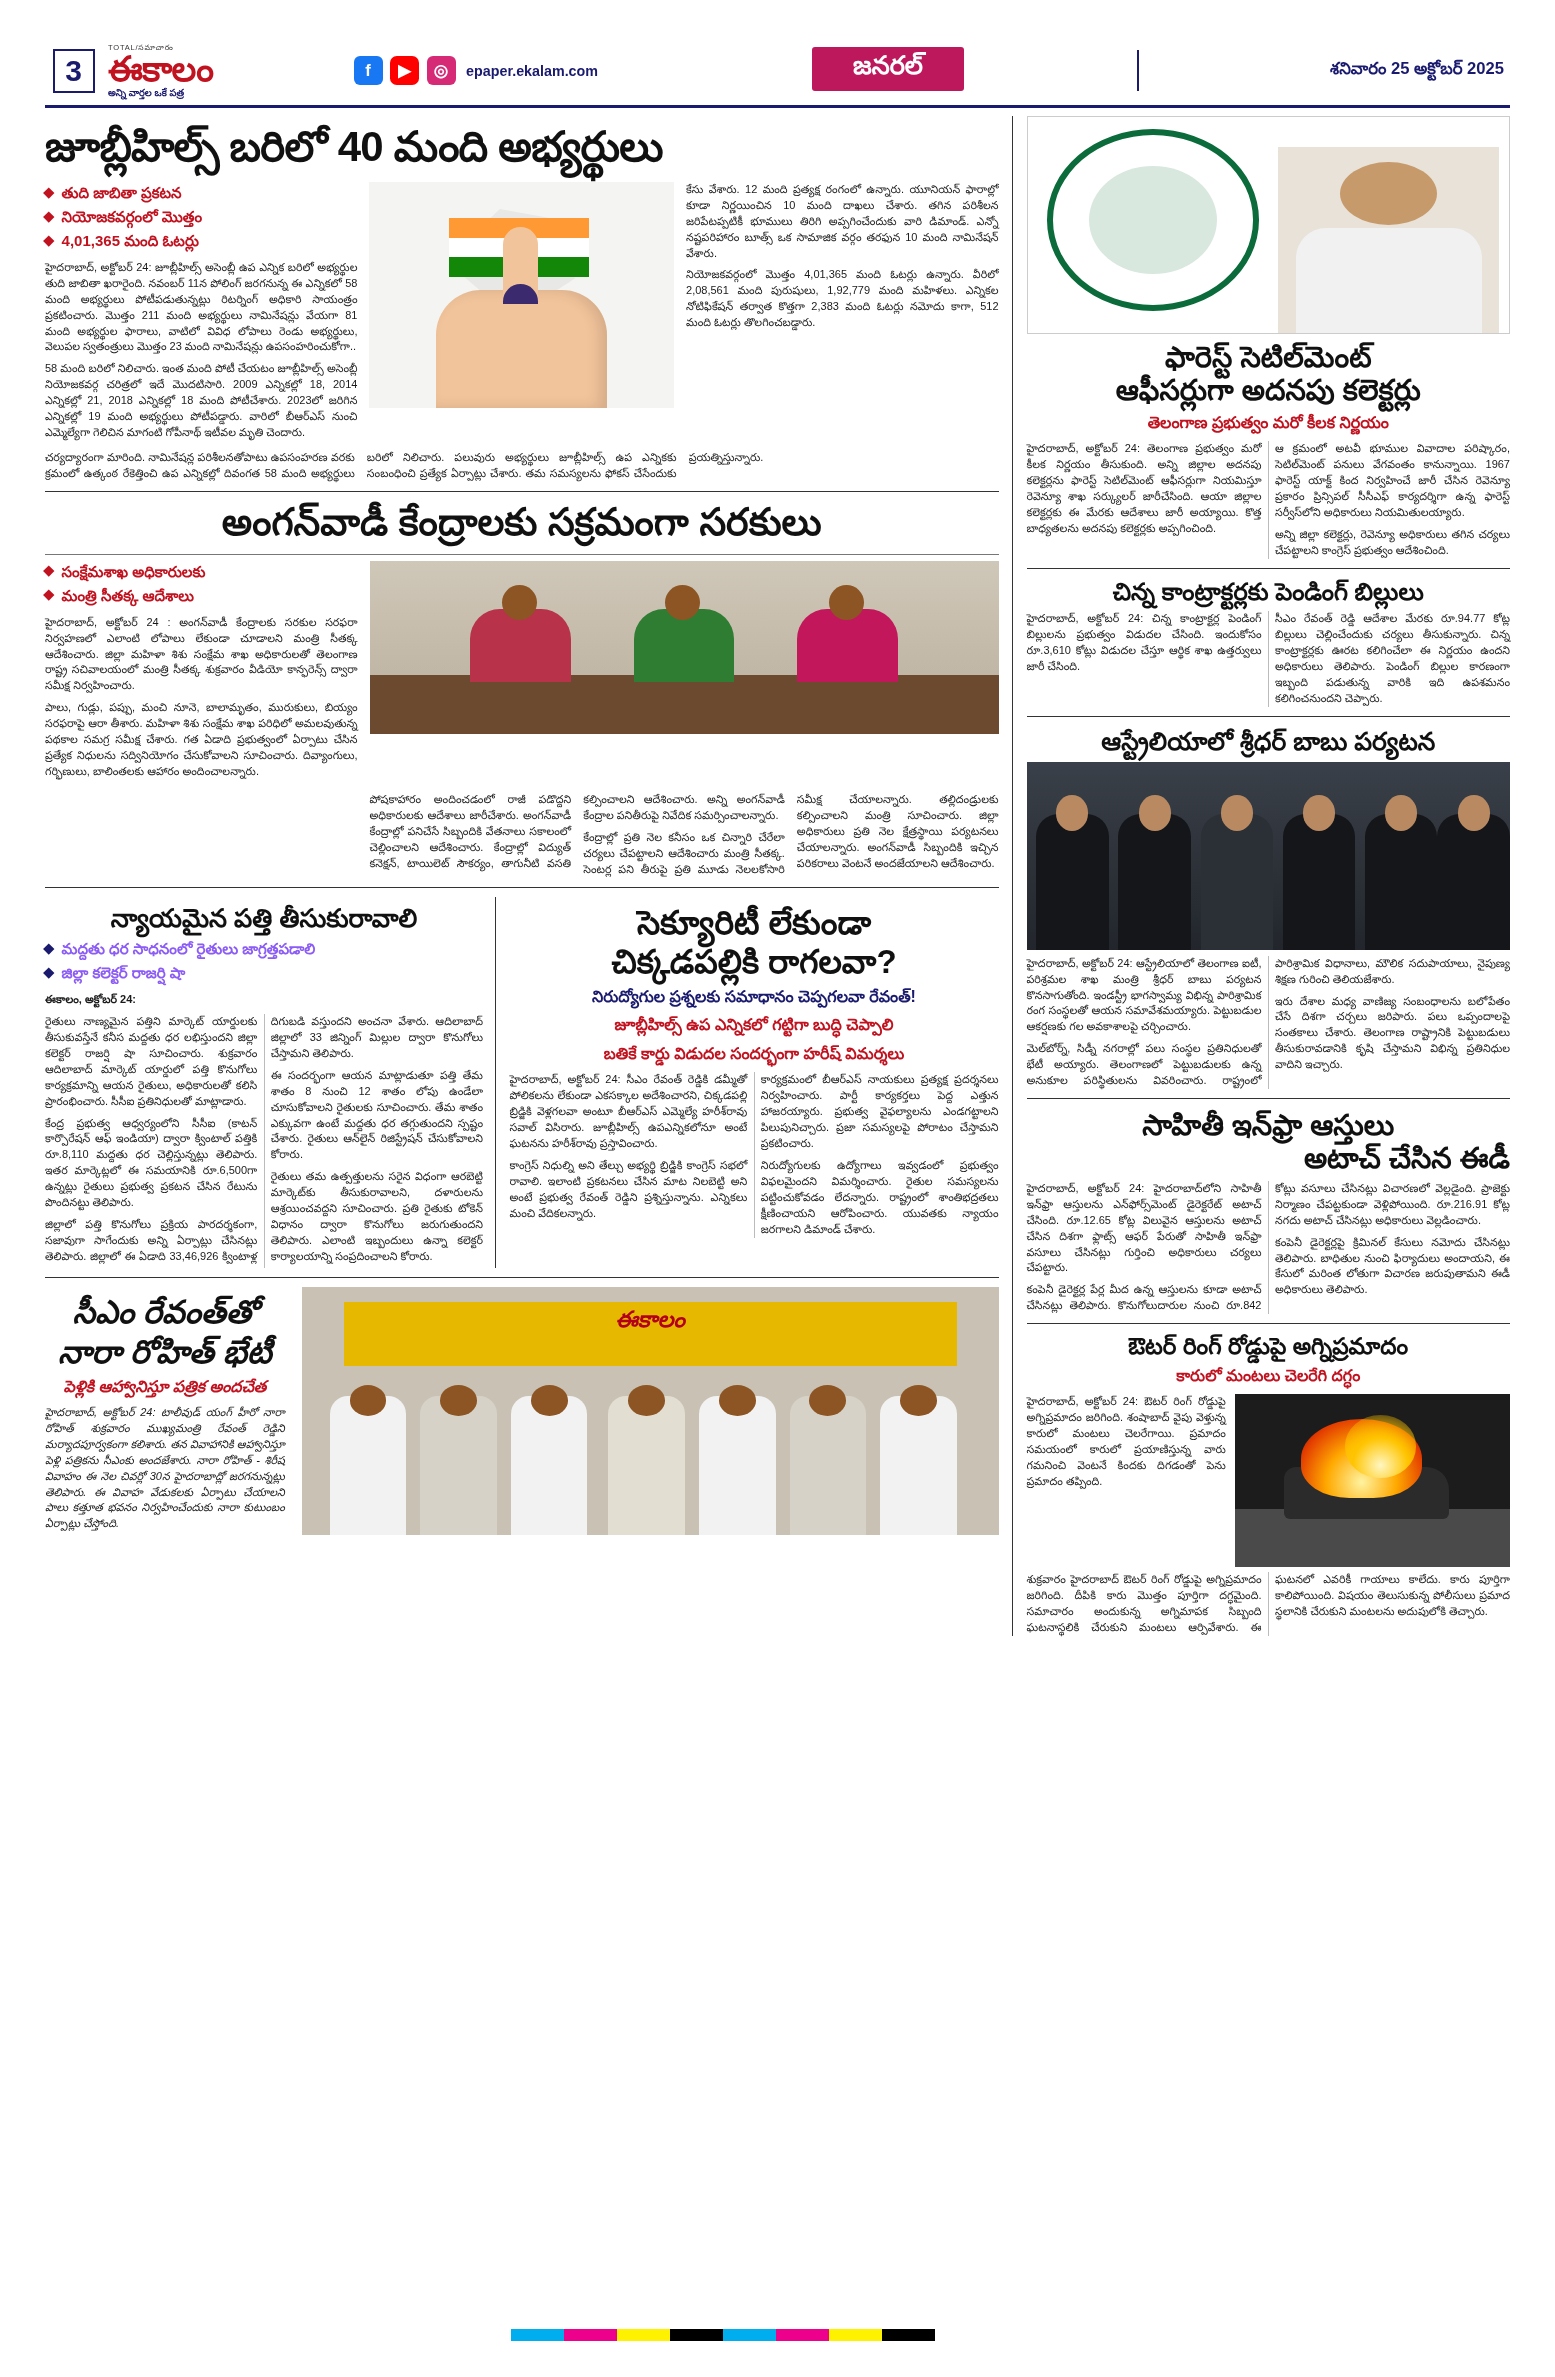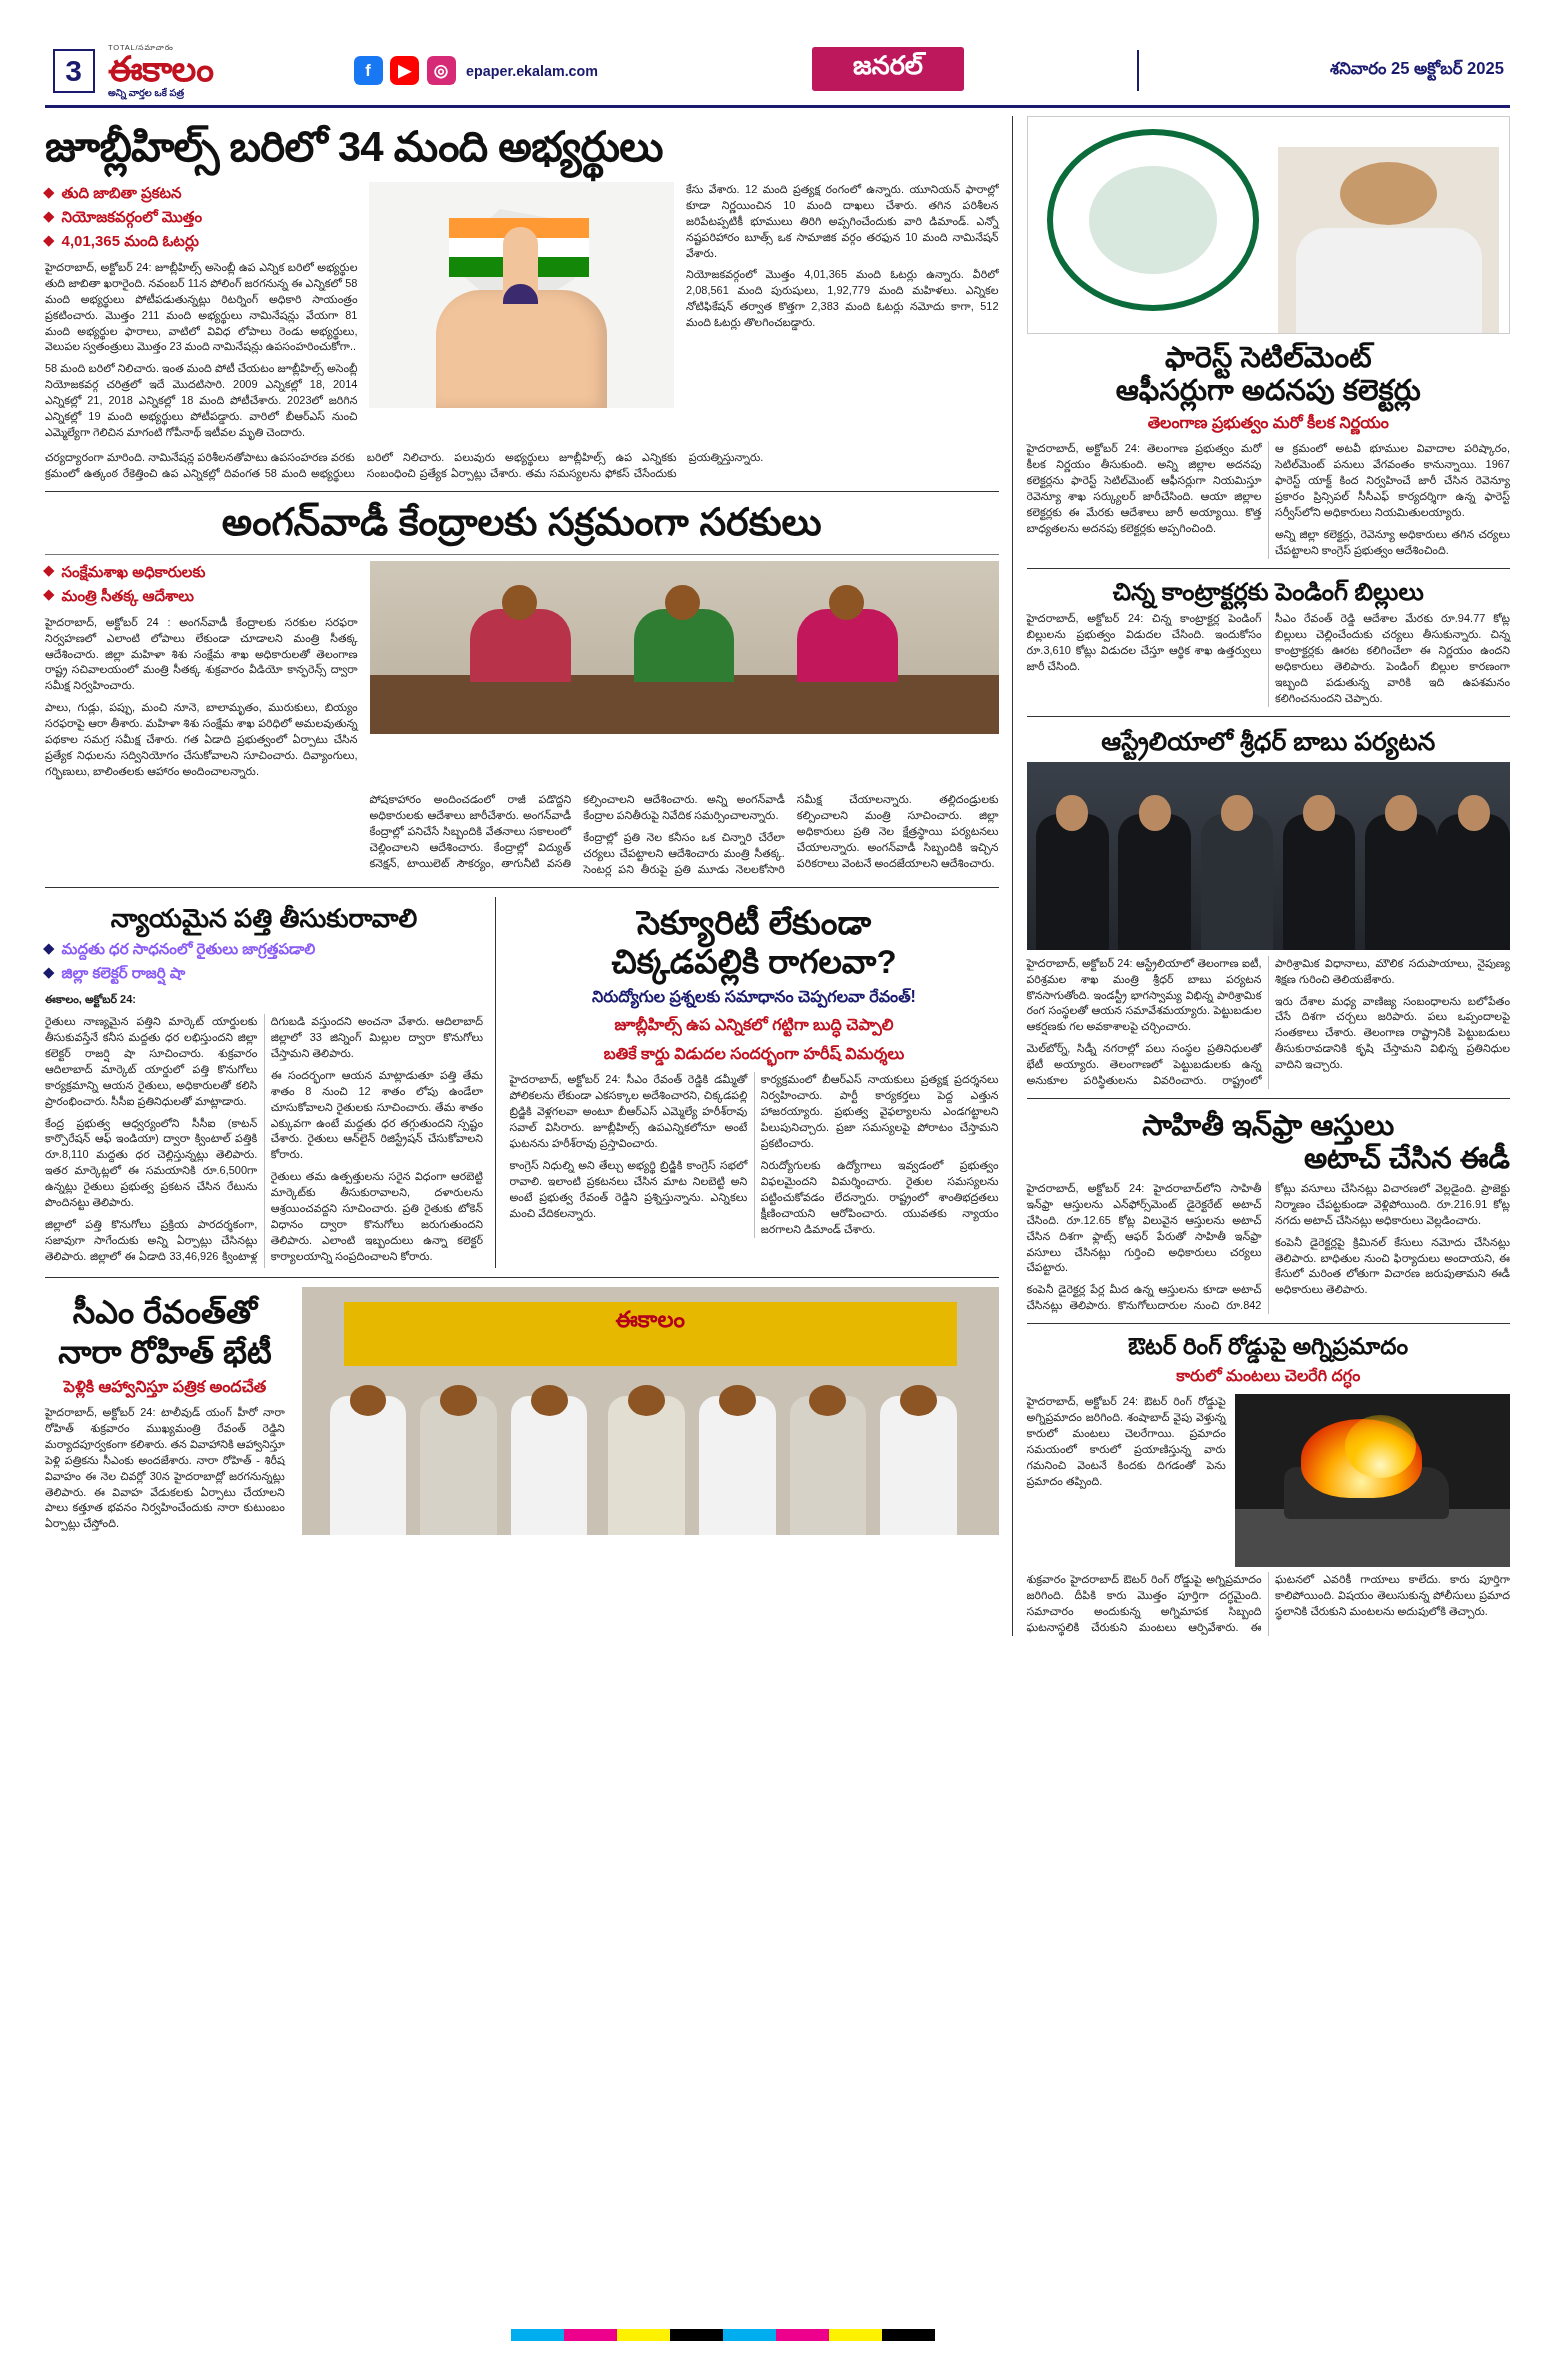--- a/index.html
+++ b/index.html
@@ -254,21 +254,21 @@
     <div class="epaper-url">epaper.ekalam.com</div>
     <div class="section-tag">జనరల్</div>
     <div class="masthead-sep"></div>
     <div class="date-line">శనివారం  25 అక్టోబర్ 2025</div>
   </div>
 
   <div class="body-wrap">
 
     <div class="left-col">
 
-      <h1 class="headline">జూబ్లీహిల్స్ బరిలో 34 మంది అభ్యర్థులు</h1>
+      <h1 class="headline">జూబ్లీహిల్స్ బరిలో 40 మంది అభ్యర్థులు</h1>
 
       <div style="display:flex; gap:12px;">
         <div style="width:316px;">
           <ul class="bullets">
             <li>తుది జాబితా ప్రకటన</li>
             <li>నియోజకవర్గంలో మొత్తం</li>
             <li>4,01,365 మంది ఓటర్లు</li>
           </ul>
           <p class="body">హైదరాబాద్, అక్టోబర్ 24: జూబ్లీహిల్స్ అసెంబ్లీ ఉప ఎన్నిక బరిలో అభ్యర్థుల తుది జాబితా ఖరారైంది. నవంబర్ 11న పోలింగ్ జరగనున్న ఈ ఎన్నికలో 58 మంది అభ్యర్థులు పోటీపడుతున్నట్లు రిటర్నింగ్ అధికారి సాయంత్రం ప్రకటించారు. మొత్తం 211 మంది అభ్యర్థులు నామినేషన్లు వేయగా 81 మంది అభ్యర్థుల ఫారాలు, వాటిలో వివిధ లోపాలు రెండు అభ్యర్థులు, వెలుపల స్వతంత్రులు మొత్తం 23 మంది నామినేషన్లు ఉపసంహరించుకోగా..</p>
           <p class="body">58 మంది బరిలో నిలిచారు. ఇంత మంది పోటీ చేయటం జూబ్లీహిల్స్ అసెంబ్లీ నియోజకవర్గ చరిత్రలో ఇదే మొదటిసారి. 2009 ఎన్నికల్లో 18, 2014 ఎన్నికల్లో 21, 2018 ఎన్నికల్లో 18 మంది పోటీచేశారు. 2023లో జరిగిన ఎన్నికల్లో 19 మంది అభ్యర్థులు పోటీపడ్డారు. వారిలో బీఆర్ఎస్ నుంచి ఎమ్మెల్యేగా గెలిచిన మాగంటి గోపీనాథ్ ఇటీవల మృతి చెందారు.</p>
@@ -356,21 +356,21 @@
             <p class="body">హైదరాబాద్, అక్టోబర్ 24: సీఎం రేవంత్ రెడ్డికి డమ్మీతో పోలికలను లేకుండా ఎకసక్కాల అదేశించారని, చిక్కడపల్లి బ్రిడ్జికి వెళ్లగలవా అంటూ బీఆర్ఎస్ ఎమ్మెల్యే హరీశ్‌రావు సవాల్ విసిరారు. జూబ్లీహిల్స్ ఉపఎన్నికలోనూ అంటే ఘటనను హరీశ్‌రావు ప్రస్తావించారు.</p>
             <p class="body">కాంగ్రెస్ నిధుల్ని అని తేల్చు అభ్యర్థి బ్రిడ్జికి కాంగ్రెస్ సభలో రావాలి. ఇలాంటి ప్రకటనలు చేసిన మాట నిలబెట్టి అని అంటే ప్రభుత్వ రేవంత్ రెడ్డిని ప్రశ్నిస్తున్నాను. ఎన్నికలు మంచి వేదికలన్నారు.</p>
             <p class="body">కార్యక్రమంలో బీఆర్ఎస్ నాయకులు ప్రత్యక్ష ప్రదర్శనలు నిర్వహించారు. పార్టీ కార్యకర్తలు పెద్ద ఎత్తున హాజరయ్యారు. ప్రభుత్వ వైఫల్యాలను ఎండగట్టాలని పిలుపునిచ్చారు. ప్రజా సమస్యలపై పోరాటం చేస్తామని ప్రకటించారు.</p>
             <p class="body">నిరుద్యోగులకు ఉద్యోగాలు ఇవ్వడంలో ప్రభుత్వం విఫలమైందని విమర్శించారు. రైతుల సమస్యలను పట్టించుకోవడం లేదన్నారు. రాష్ట్రంలో శాంతిభద్రతలు క్షీణించాయని ఆరోపించారు. యువతకు న్యాయం జరగాలని డిమాండ్ చేశారు.</p>
           </div>
         </div>
       </div>
 
       <div class="rule"></div>
 
-      <div style="display:flex; gap:17px;">
+      <div style="display:flex; gap:17px;font-style:italic;">
         <div style="width:241px;">
           <h3 class="rhead" style="font-size:32px;">సీఎం రేవంత్‌తో</h3>
           <h3 class="rhead" style="font-size:32px; margin-top:-3px;">నారా రోహిత్ భేటీ</h3>
           <div class="subhead-red">పెళ్లికి ఆహ్వానిస్తూ పత్రిక అందచేత</div>
           <p class="body">హైదరాబాద్, అక్టోబర్ 24: టాలీవుడ్ యంగ్ హీరో నారా రోహిత్ శుక్రవారం ముఖ్యమంత్రి రేవంత్ రెడ్డిని మర్యాదపూర్వకంగా కలిశారు. తన వివాహానికి ఆహ్వానిస్తూ పెళ్లి పత్రికను సీఎంకు అందజేశారు. నారా రోహిత్ - శిరీష వివాహం ఈ నెల చివర్లో 30న హైదరాబాద్లో జరగనున్నట్లు తెలిపారు. ఈ వివాహ వేడుకలకు ఏర్పాటు చేయాలని పాలు కత్తూత భవనం నిర్వహించేందుకు నారా కుటుంబం ఏర్పాట్లు చేస్తోంది.</p>
         </div>
         <div class="photo event" style="width:700px;height:248px;">
           <div class="banner">
               <div class="t">ఈకాలం</div>
             </div>

